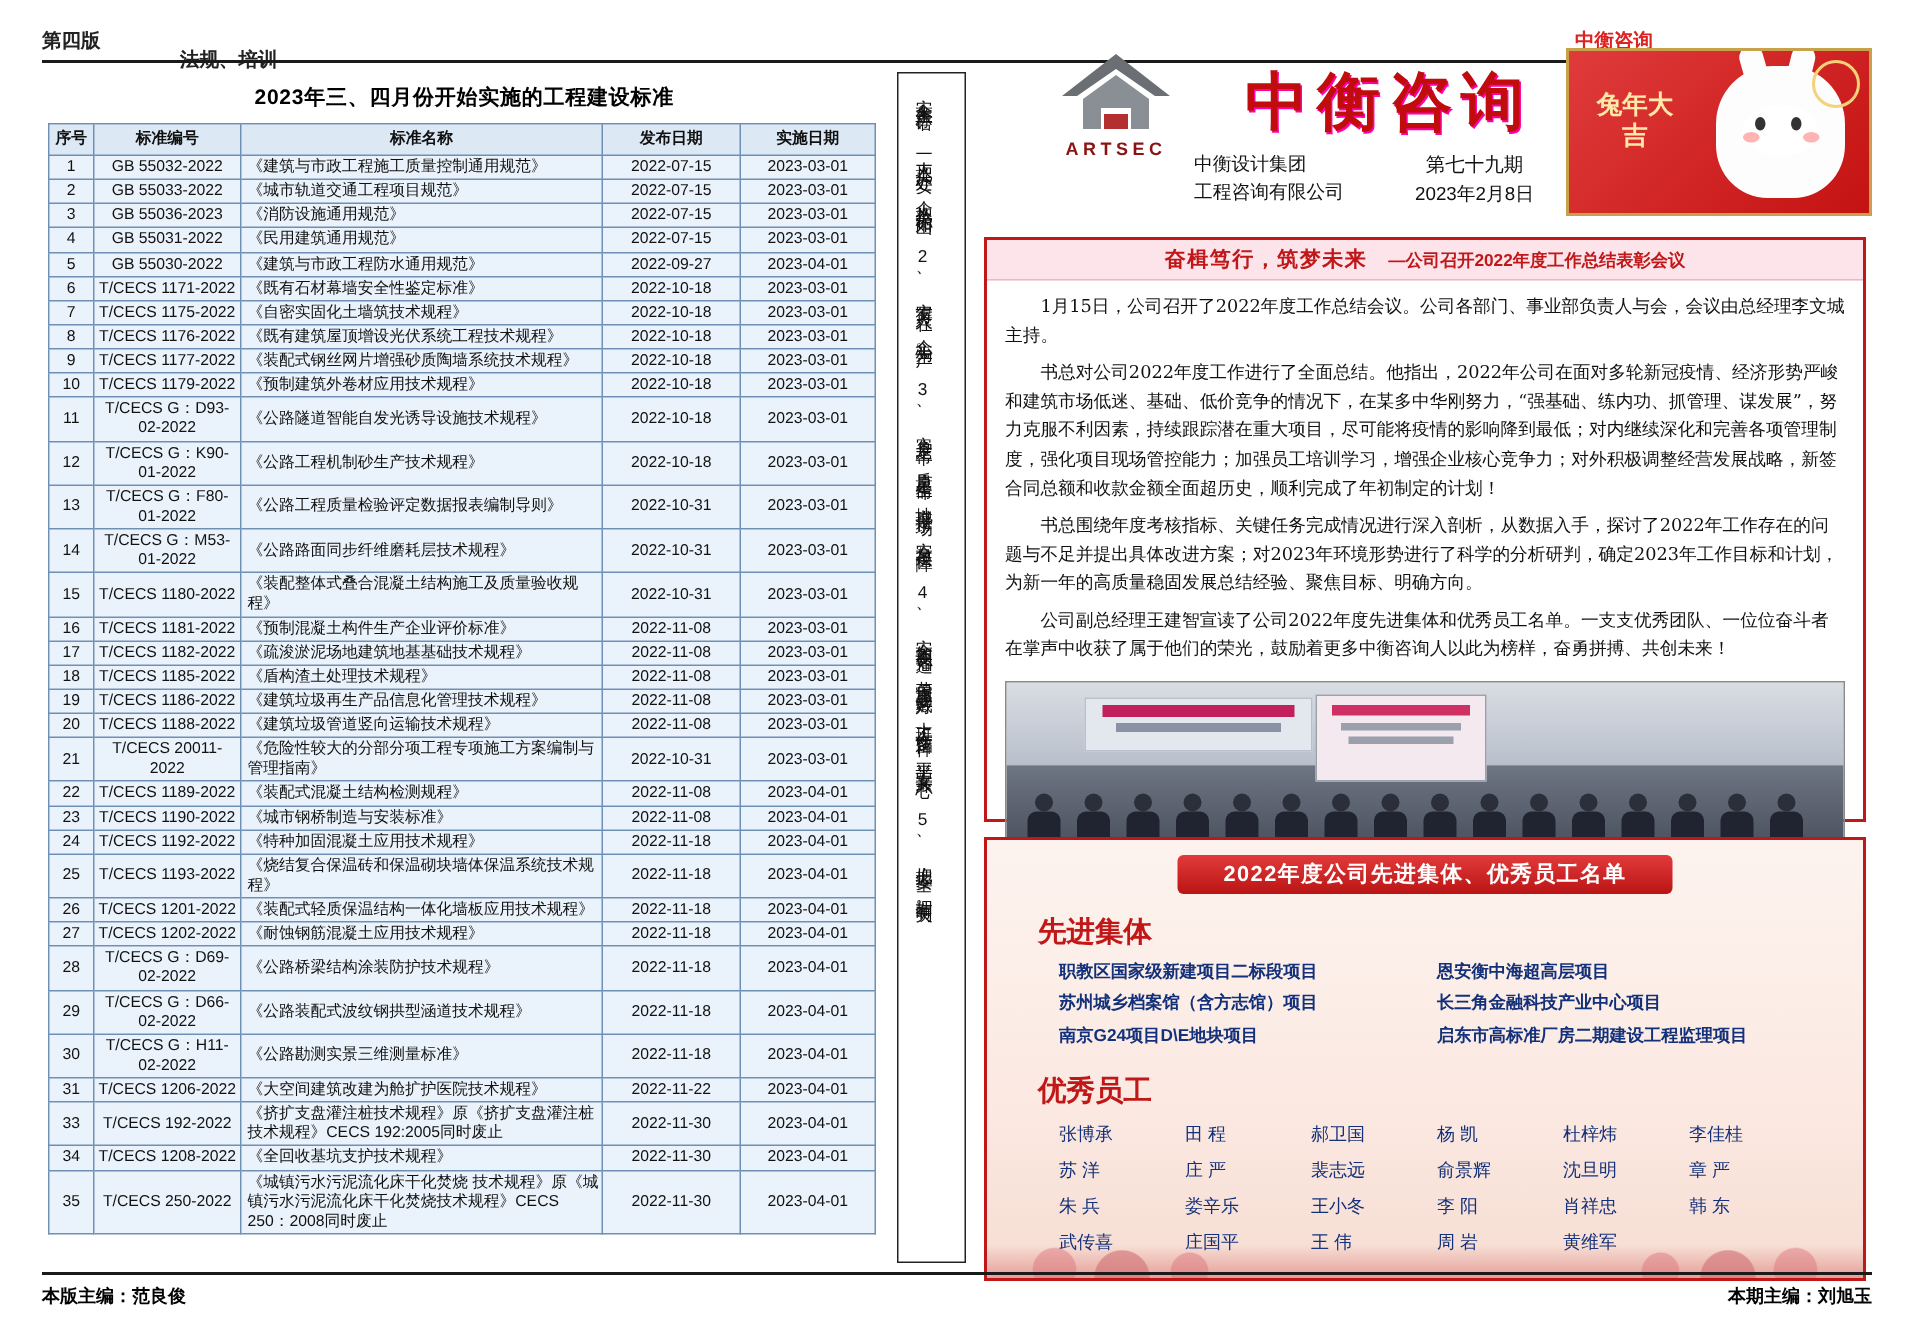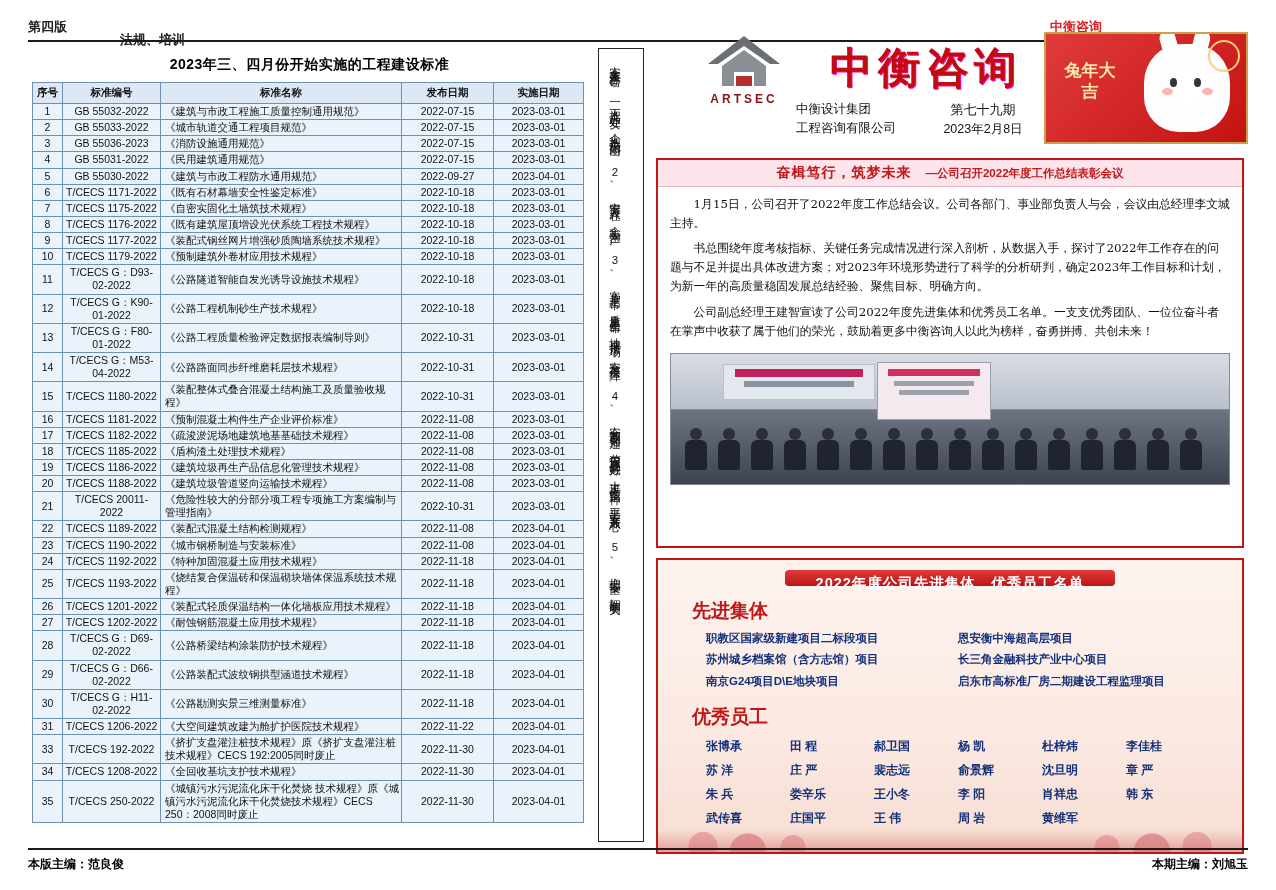--- a/index.html
+++ b/index.html
@@ -143,34 +143,34 @@
   .photo .body{position:absolute;width:22px;height:30px;border-radius:6px 6px 2px 2px;background:#1f2430;}
 
   
   .honor{
     position:absolute;left:0;top:538px;width:588px;height:296px;
     border:2px solid #c01818;box-sizing:border-box;
     background:linear-gradient(180deg,#fdf3ee 0%,#fbe9e2 60%,#f6ddd2 100%);
     overflow:hidden;
   }
   .honor-title{
-    margin:10px auto 10px;width:330px;height:16px;border-radius:4px;
+    margin:10px auto 10px;width:330px;height:26px;border-radius:4px;
     background:linear-gradient(180deg,#e23a3a,#bb1414);
     color:#fff;font-size:14.5px;font-weight:bold;text-align:center;line-height:26px;letter-spacing:1px;
   }
   .honor h4{
     margin:12px 0 4px 34px;font-size:19px;color:#c01818;font-weight:bold;
     font-family:Liberation Sans, sans-serif;
   }
   .proj-grid{margin:0 0 0 48px;width:500px;}
   .proj-grid .prow{display:flex;font-size:11.5px;line-height:1.85;color:#13307a;font-weight:bold;}
   .proj-grid .prow span{display:block;}
   .proj-grid .prow span:first-child{width:252px;}
   .emp-grid{margin:2px 0 0 48px;width:506px;}
-  .emp-grid .erow{display:flex;font-size:12px;line-height:2.0;color:#13307a;font-weight:bold;}
+  .emp-grid .erow{display:flex;font-size:12px;line-height:2.0;color:#13307a;font-weight:normal;}
   .emp-grid .erow span{width:84px;}
   .honor .deco-l,.honor .deco-r{
     position:absolute;bottom:0;width:150px;height:56px;
     background:radial-gradient(circle at 30% 90%,#e8a0a0 0 14px,transparent 15px),
                radial-gradient(circle at 60% 100%,#d98b8b 0 18px,transparent 19px),
                radial-gradient(circle at 90% 92%,#e8a0a0 0 12px,transparent 13px);
     opacity:.8;
   }
   .honor .deco-l{left:0;} .honor .deco-r{right:0;transform:scaleX(-1);}
   .honor .wave{position:absolute;left:0;bottom:0;width:100%;height:22px;background:linear-gradient(180deg,rgba(232,150,150,0),rgba(214,110,110,.55));}
@@ -293,21 +293,21 @@
           </tr>
           <tr>
             <td class="c">13</td>
             <td class="c">T/CECS G：F80-01-2022</td>
             <td class="n">《公路工程质量检验评定数据报表编制导则》</td>
             <td class="c">2022-10-31</td>
             <td class="c">2023-03-01</td>
           </tr>
           <tr>
             <td class="c">14</td>
-            <td class="c">T/CECS G：M53-04-2022</td>
+            <td class="c">T/CECS G：M53-01-2022</td>
             <td class="n">《公路路面同步纤维磨耗层技术规程》</td>
             <td class="c">2022-10-31</td>
             <td class="c">2023-03-01</td>
           </tr>
           <tr>
             <td class="c">15</td>
             <td class="c">T/CECS 1180-2022</td>
             <td class="n">《装配整体式叠合混凝土结构施工及质量验收规程》</td>
             <td class="c">2022-10-31</td>
             <td class="c">2023-03-01</td>
@@ -499,20 +499,21 @@
       </div>
     </div>
 
     <div class="article">
       <div class="article-head">
         <span class="h1">奋楫笃行，筑梦未来</span>
         <span class="h2">—公司召开2022年度工作总结表彰会议</span>
       </div>
       <div class="article-body">
         <p>1月15日，公司召开了2022年度工作总结会议。公司各部门、事业部负责人与会，会议由总经理李文城主持。</p>
+        <p>书总对公司2022年度工作进行了全面总结。他指出，2022年公司在面对多轮新冠疫情、经济形势严峻和建筑市场低迷、基础、低价竞争的情况下，在某多中华刚努力，“强基础、练内功、抓管理、谋发展”，努力克服不利因素，持续跟踪潜在重大项目，尽可能将疫情的影响降到最低；对内继续深化和完善各项管理制度，强化项目现场管控能力；加强员工培训学习，增强企业核心竞争力；对外积极调整经营发展战略，新签合同总额和收款金额全面超历史，顺利完成了年初制定的计划！</p>
         <p>书总围绕年度考核指标、关键任务完成情况进行深入剖析，从数据入手，探讨了2022年工作存在的问题与不足并提出具体改进方案；对2023年环境形势进行了科学的分析研判，确定2023年工作目标和计划，为新一年的高质量稳固发展总结经验、聚焦目标、明确方向。</p>
         <p>公司副总经理王建智宣读了公司2022年度先进集体和优秀员工名单。一支支优秀团队、一位位奋斗者在掌声中收获了属于他们的荣光，鼓励着更多中衡咨询人以此为榜样，奋勇拼搏、共创未来！</p>
       </div>
       <div class="photo">
         <div class="banner">
           <div class="b1"></div>
           <div class="b2"></div>
         </div>
         <div class="screen">
           <div class="s1"></div>

